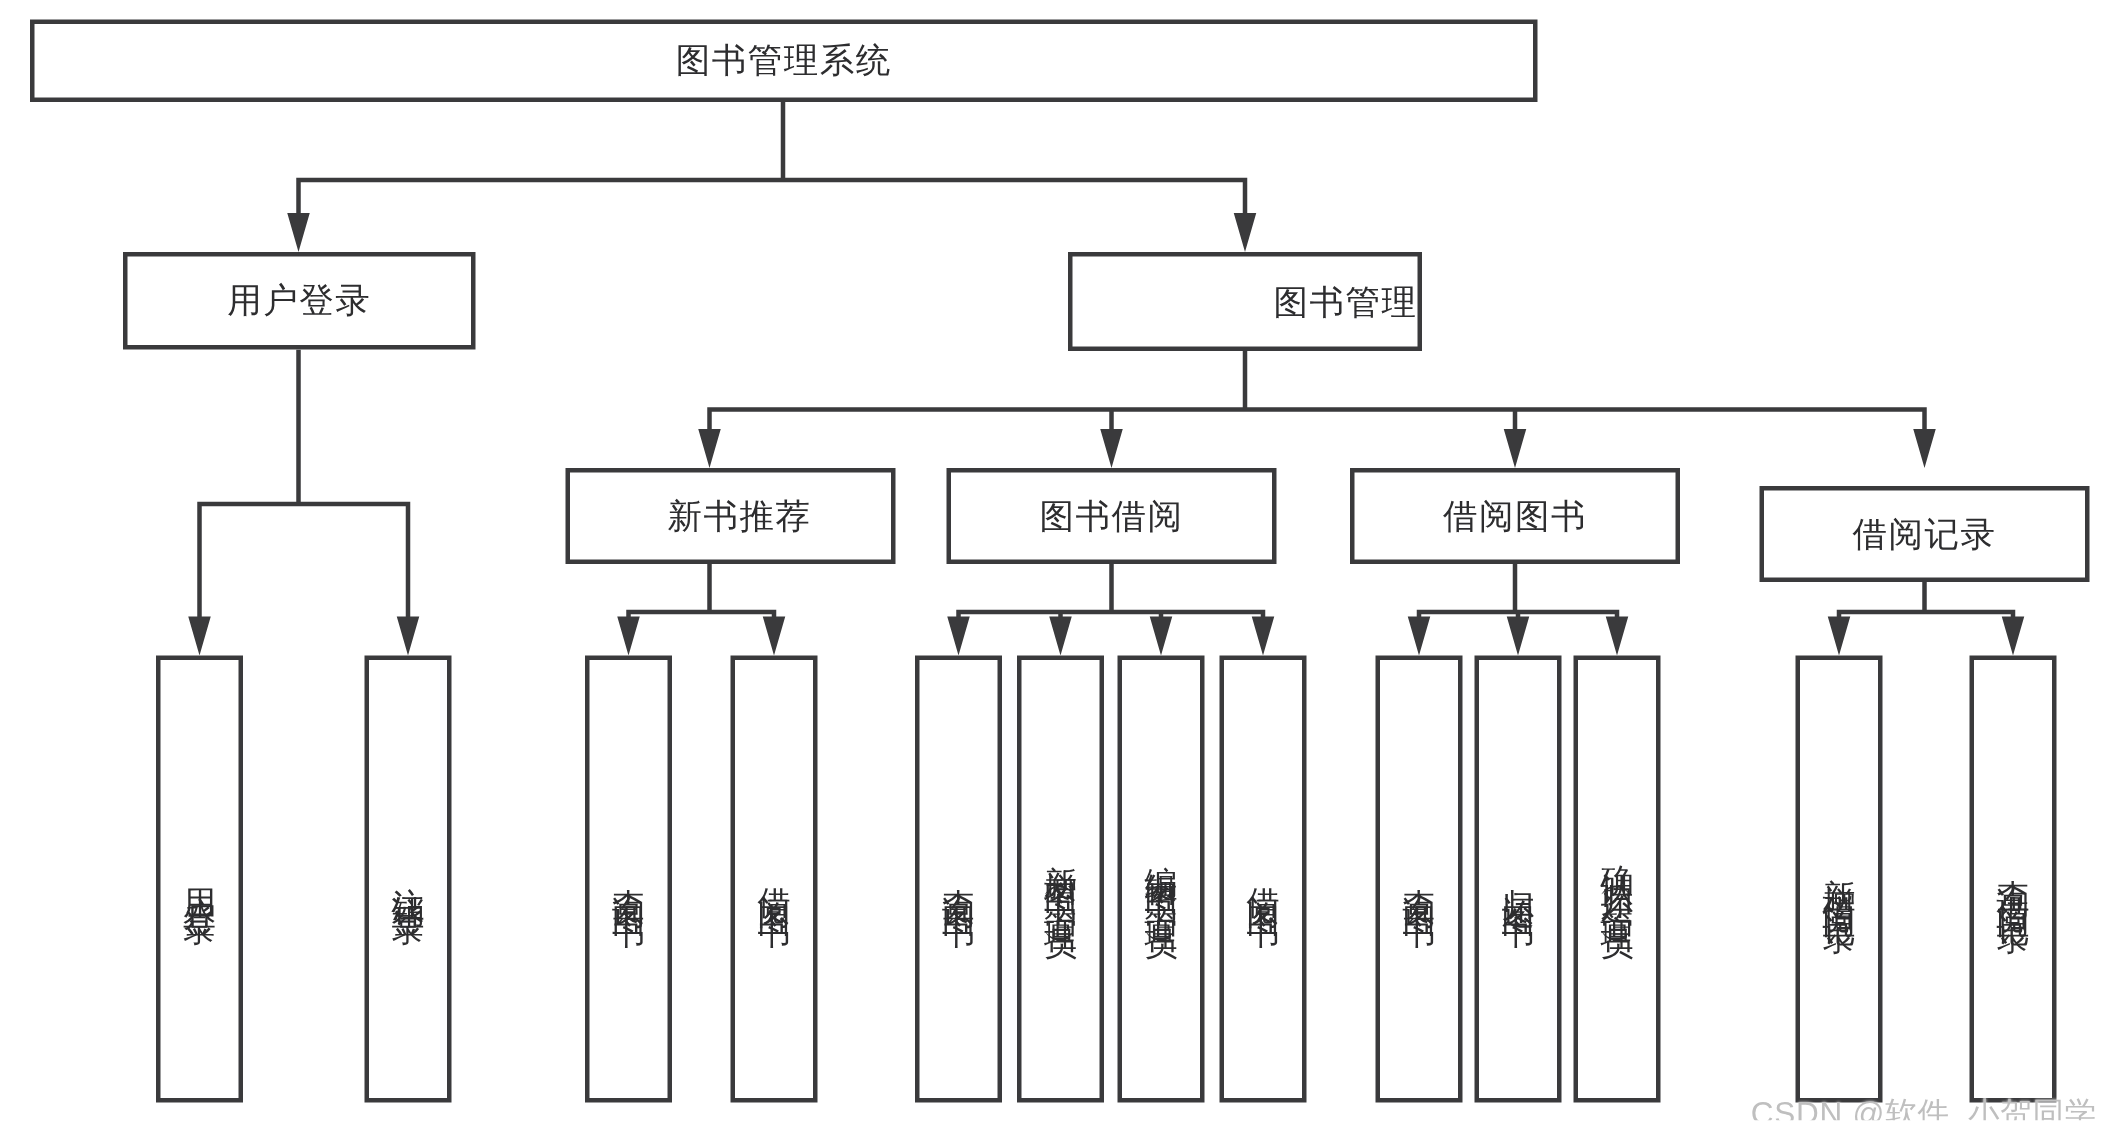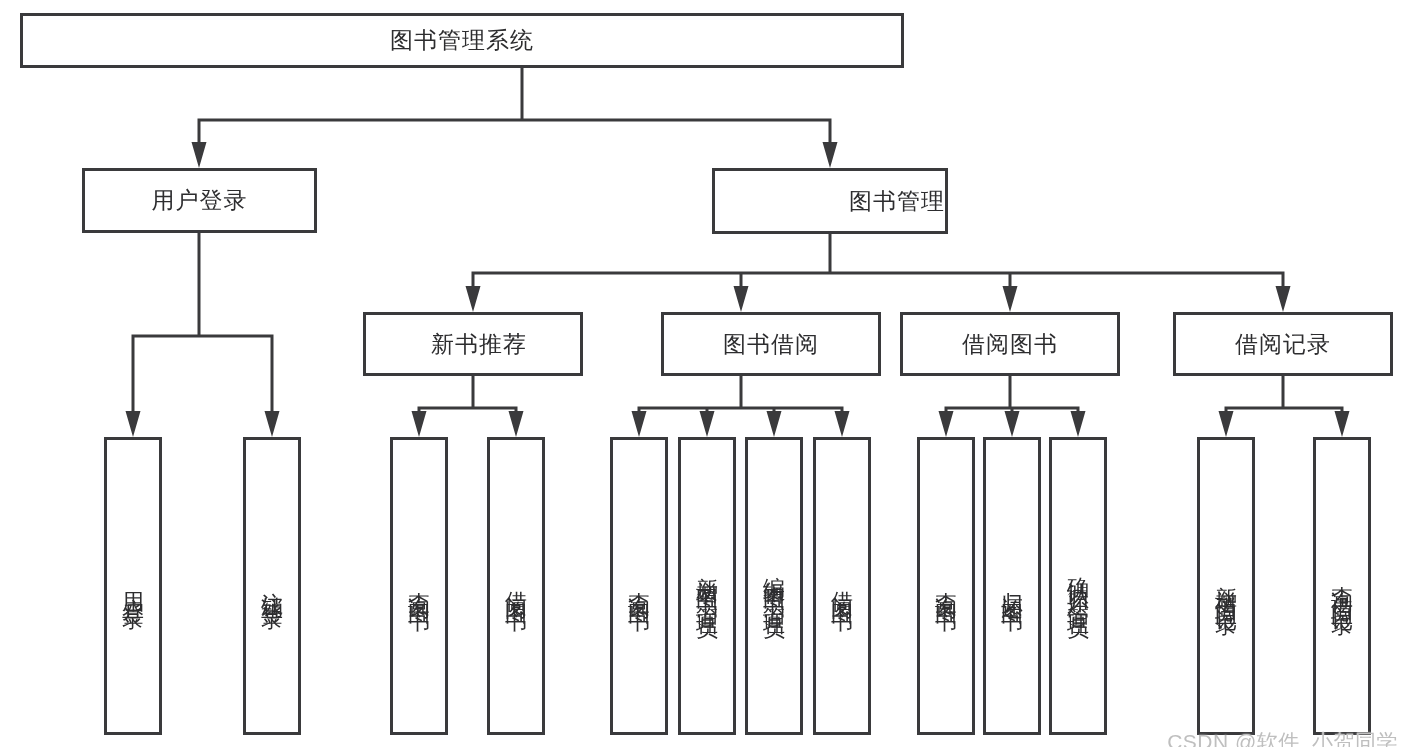--- a/index.html
+++ b/index.html
@@ -22,21 +22,21 @@
     box-sizing: border-box;
     border: 3px solid #3a3a3c;
     background: #ffffff;
     display: flex;
     align-items: center;
     justify-content: center;
     color: #2d2d2f;
     z-index: 2;
   }
   .node.h { font-size: 23px; letter-spacing: 1px; }
-  .node.root { left: 20px; top: 13px; width: 884px; height: 55px; }
+  .node.root { left: 20px; top: 13px; width: 1005px; height: 55px; }
   .node.leaf { top: 437px; width: 58px; height: 298px; }
   .node.leaf .vtext {
     writing-mode: vertical-rl;
     text-orientation: mixed;
     font-size: 22px;
     letter-spacing: 6px;
     line-height: 1;
     white-space: nowrap;
   }
   .watermark {
@@ -95,30 +95,30 @@
     <span>图书管理系统</span>
   </div>
 
   <div class="node h" style="left:82px; top:168px; width:235px; height:65px;">
     <span>用户登录</span>
   </div>
   <div class="node h" style="left:712px; top:168px; width:236px; height:66px;justify-content:flex-end;">
     <span>图书管理</span>
   </div>
 
-  <div class="node h" style="left:363px; top:312px; width:220px; height:64px;padding-left:12px;">
+  <div class="node h" style="left:377px; top:312px; width:220px; height:64px;padding-left:12px;">
     <span>新书推荐</span>
   </div>
-  <div class="node h" style="left:661px; top:312px; width:220px; height:64px;font-family:Liberation Mono, monospace;">
+  <div class="node h" style="left:631px; top:312px; width:220px; height:64px;font-family:Liberation Mono, monospace;">
     <span>图书借阅</span>
   </div>
   <div class="node h" style="left:900px; top:312px; width:220px; height:64px;">
     <span>借阅图书</span>
   </div>
-  <div class="node h" style="left:1173px; top:312px; width:220px; height:64px;">
+  <div class="node h" style="left:1173px; top:324px; width:220px; height:64px;">
     <span>借阅记录</span>
   </div>
 
   <div class="node leaf" style="left:104px;">
     <span class="vtext">用户登录</span>
   </div>
   <div class="node leaf" style="left:243px;">
     <span class="vtext">注销登录</span>
   </div>
 

